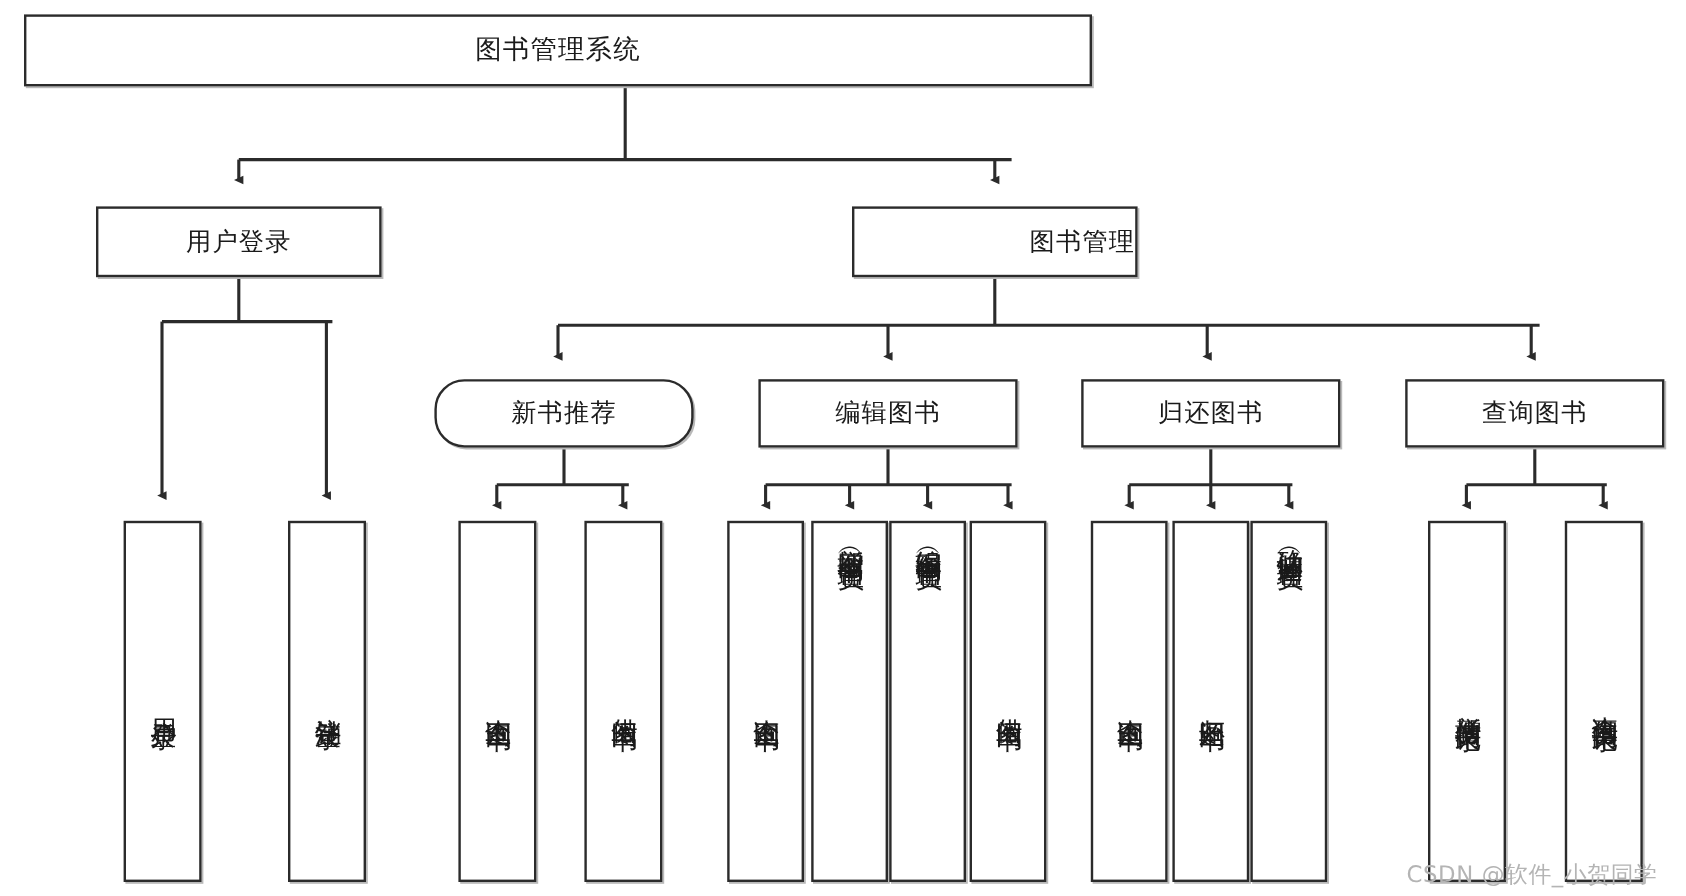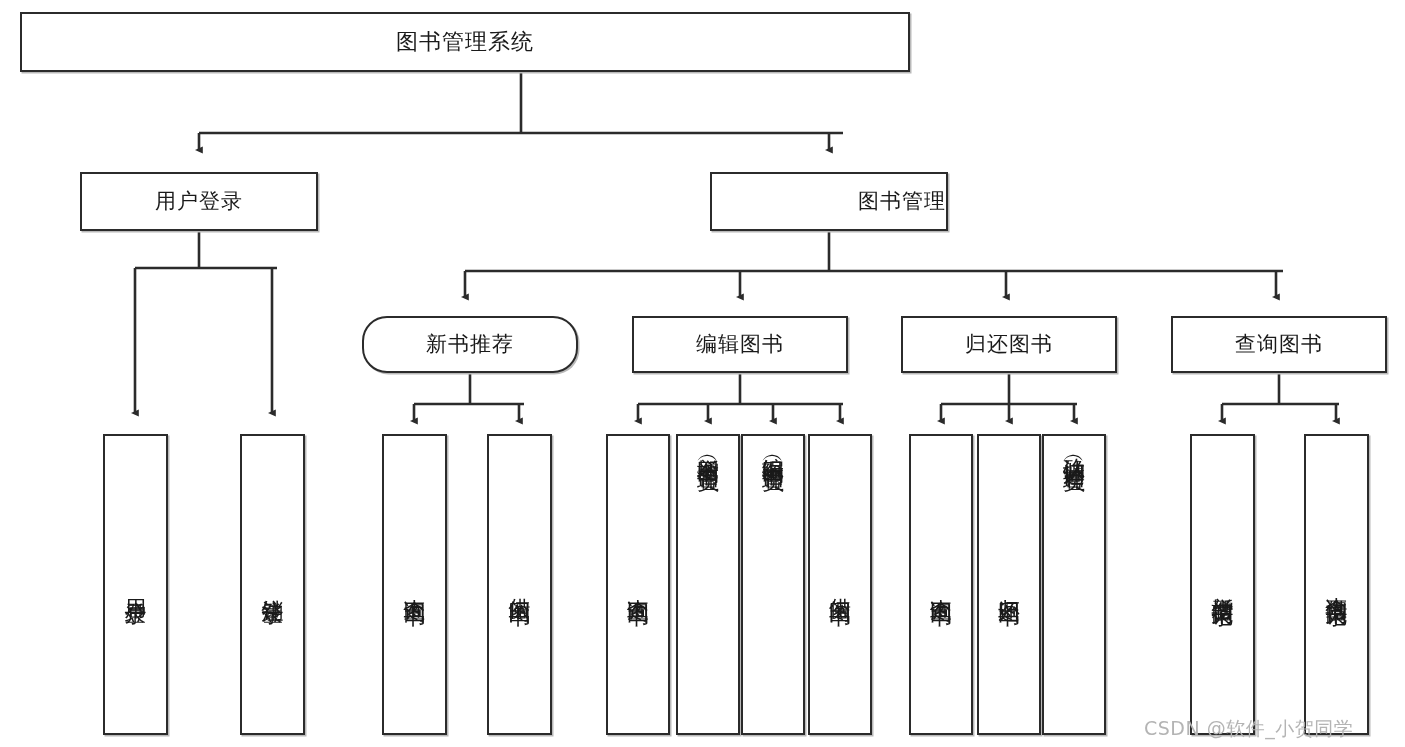--- a/index.html
+++ b/index.html
@@ -230,15 +230,15 @@
       <span class="label">新增借阅记录</span>
     </div>
   </div>
 
   <div class="node leaf" style="left:1304px; top:434px; width:65px; height:301px;">
     <div class="leafwrap">
       <span class="label">查询借阅记录</span>
     </div>
   </div>
 
-  <div class="watermark" style="left:1144px; top:716px;">CSDN @软件_小贺同学</div>
+  <div class="watermark" style="left:1172px; top:716px;">CSDN @软件_小贺同学</div>
 
 </div>
 
 </body></html>

